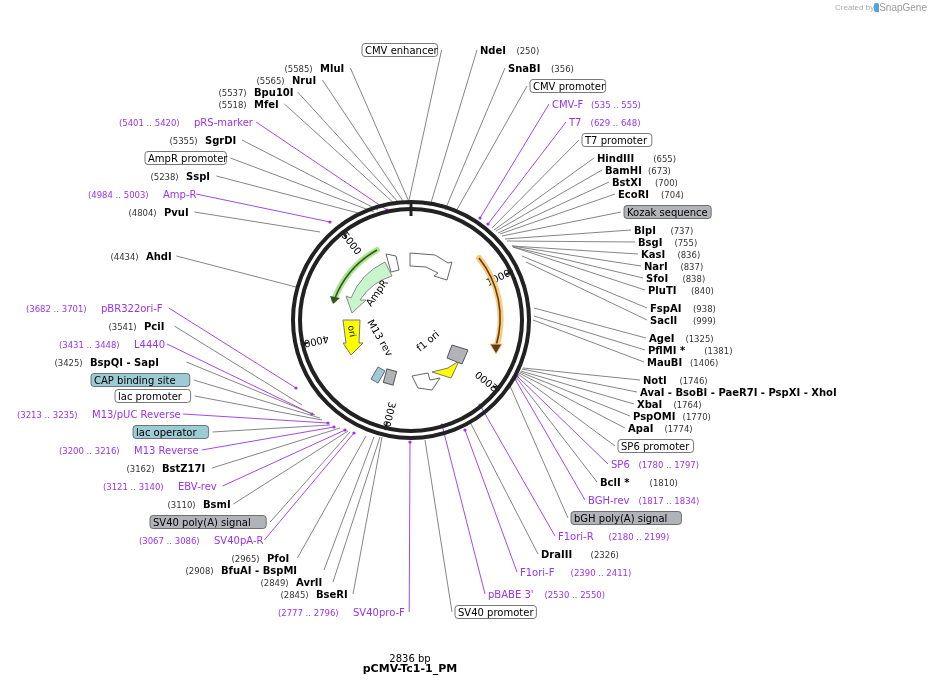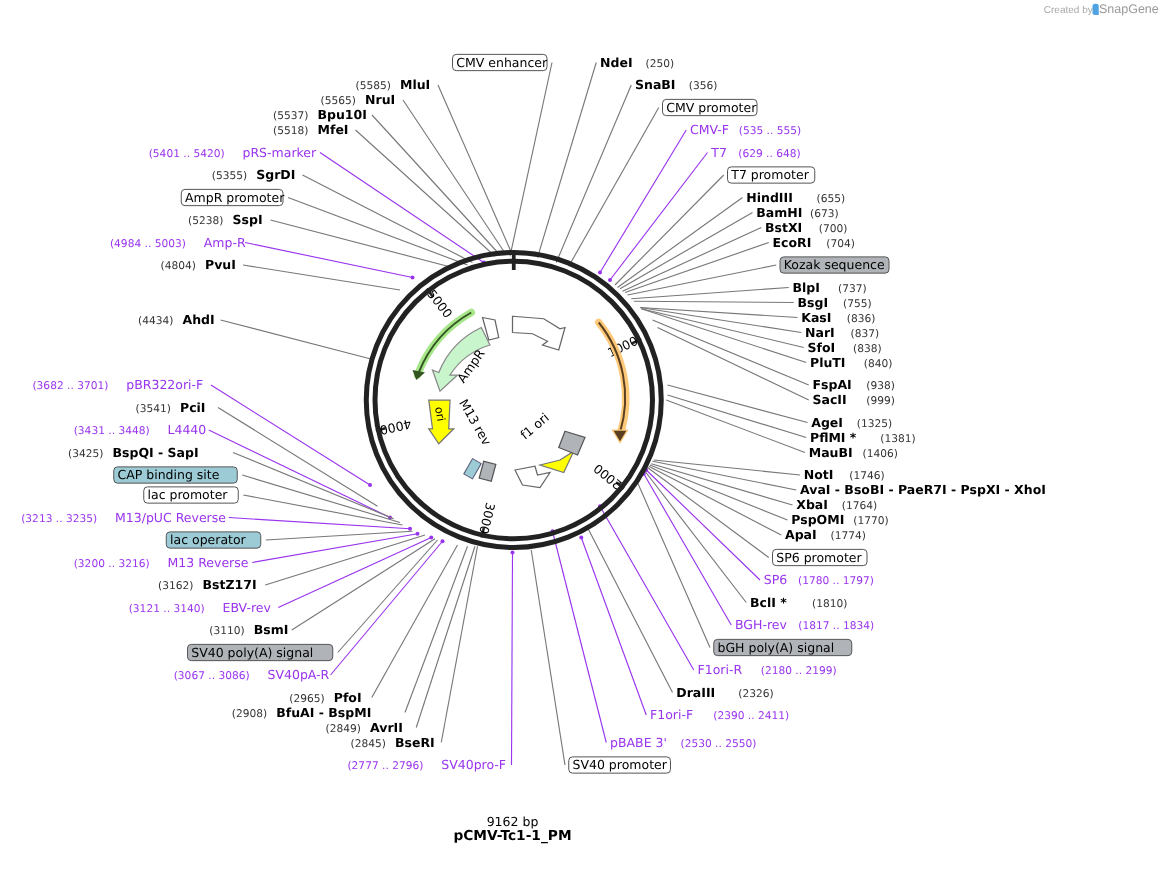--- a/index.html
+++ b/index.html
@@ -436,13 +436,13 @@
         <text x="570.6" y="575.5" font-size="8.5" fill="#9933ee">(2390 .. 2411)</text>
       </g>
       <g>
         <text x="488" y="597.5" font-size="10" fill="#9933ee">pBABE 3'</text>
         <text x="544.4" y="597.5" font-size="8.5" fill="#9933ee">(2530 .. 2550)</text>
       </g>
     </g>
 </svg>
 
 <div class="title">pCMV-Tc1-1_PM</div>
-<div class="bp">9162 bp</div>
+<div class="bp">2836 bp</div>
 
 </body></html>

